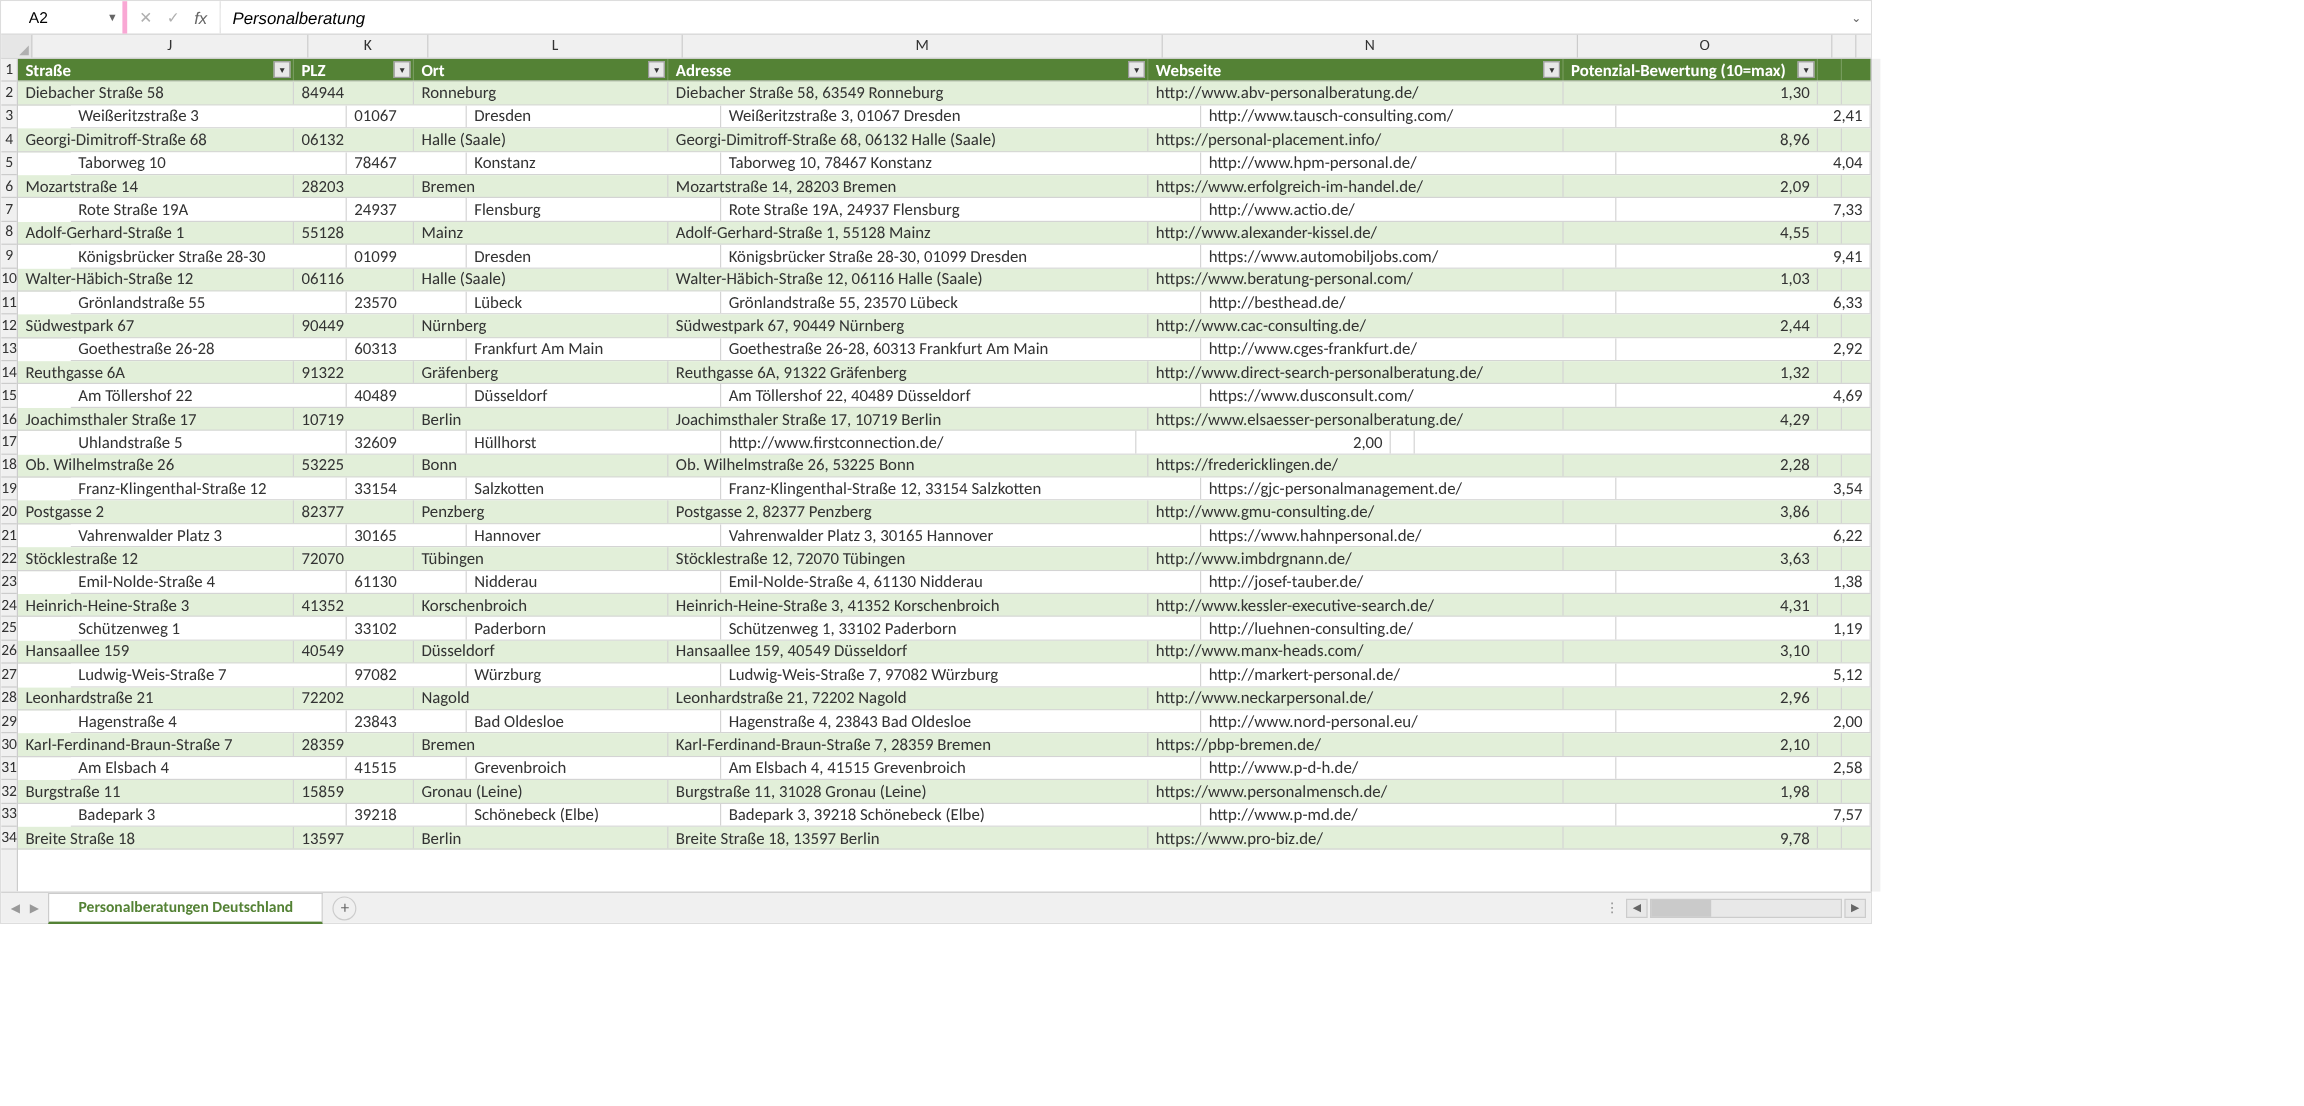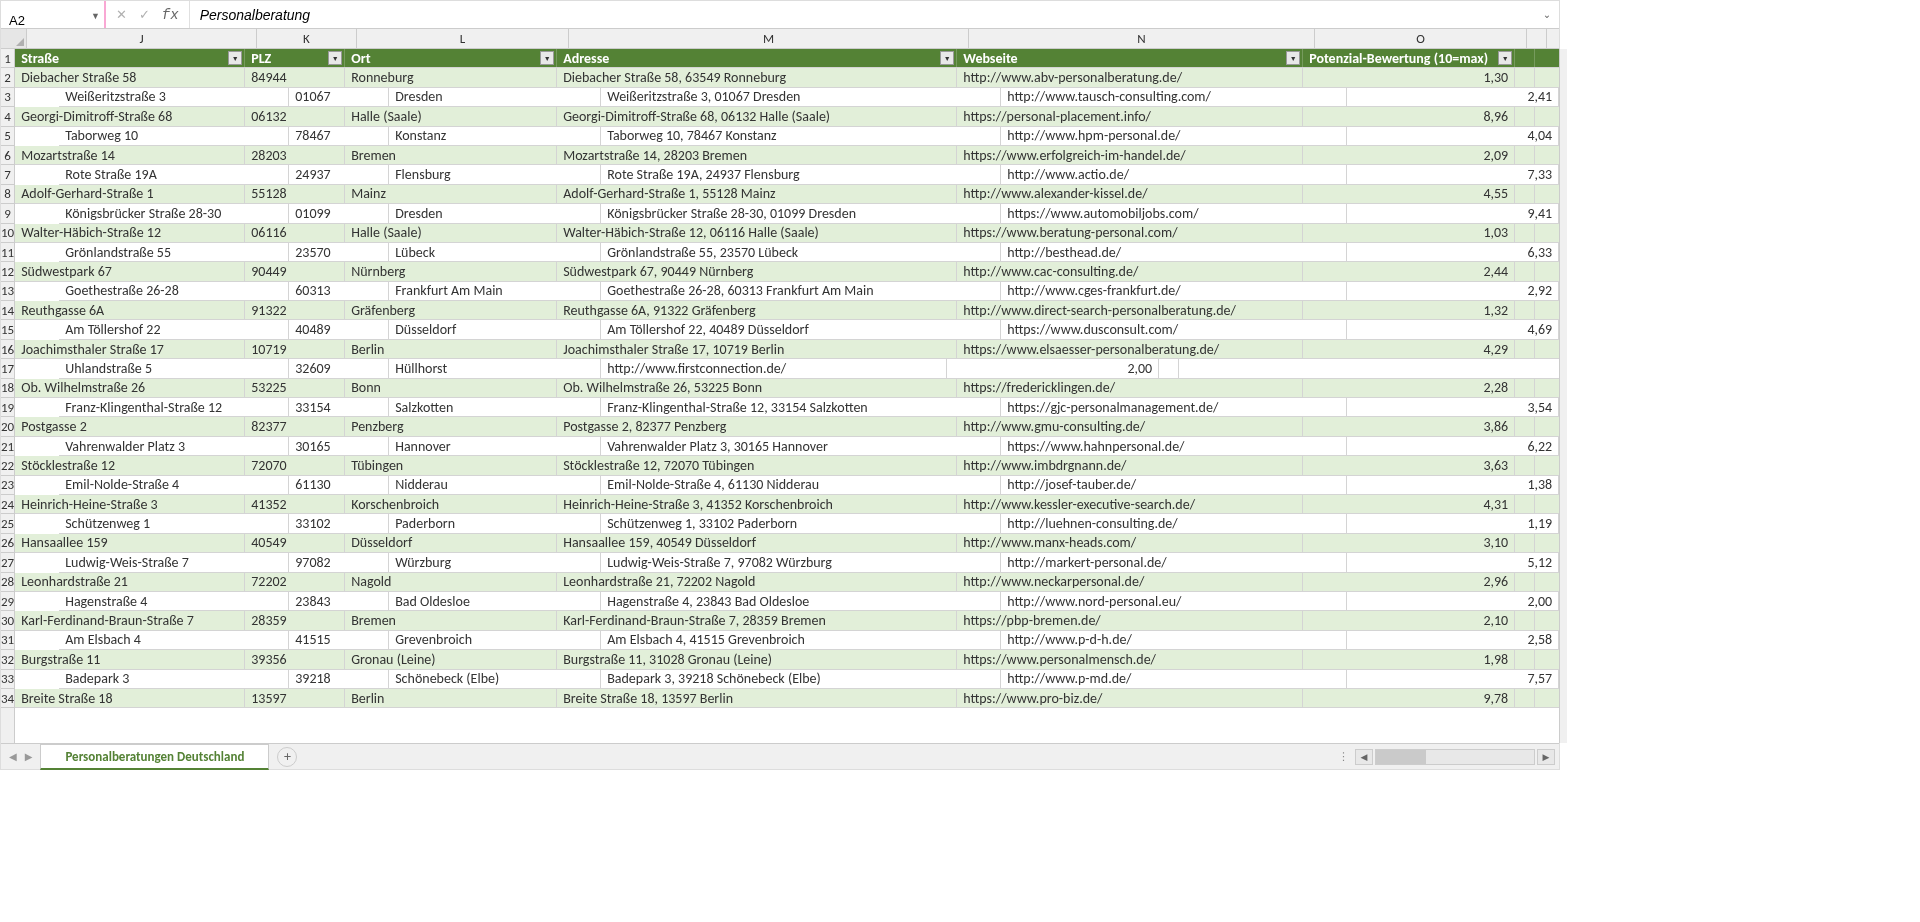--- a/index.html
+++ b/index.html
@@ -1,25 +1,25 @@
 <!DOCTYPE html>
 <html><head>
 <meta charset="utf-8">
 <style>
   * { margin: 0; padding: 0; box-sizing: border-box; }
   body { font-family: Calibri, Arial, sans-serif; font-size: 14px; color: #333; background: #fff; overflow: hidden; }
 
   
   .formula-bar { display: flex; align-items: center; height: 28px; border-bottom: 1px solid #ccc; background: #fff; }
-  .name-box { display: flex; align-items: flex-end; width: 105px; height: 100%; border-right: 2px solid #f9a8d4; padding: 0 8px; position: relative; }
+  .name-box { display: flex; align-items: center; width: 105px; height: 100%; border-right: 4px solid #f9a8d4; padding: 0 23px; position: relative; }
   .name-box-input { border: none; width: 100%; font-size: 13px; outline: none; }
   .name-box-arrow { position: absolute; right: 4px; top: 50%; transform: translateY(-50%); color: #666; font-size: 9px; }
   .fx-controls { display: flex; align-items: center; padding: 0 10px; gap: 12px; color: #b0b0b0; border-right: 1px solid #e0e0e0; height: 100%; }
   .fx-cancel, .fx-enter { font-size: 13px; }
-  .fx-label { font-style: italic; font-family: Liberation Mono, monospace; color: #666; font-size: 14px; }
+  .fx-label { font-style: italic; font-family: Liberation Sans, sans-serif; color: #666; font-size: 14px; }
   .formula-input { flex: 1; padding: 0 10px; font-size: 14px; border: none; outline: none; font-style: italic; }
   .formula-expand { width: 24px; text-align: center; color: #666; font-size: 10px; cursor: pointer; }
 
   
   .col-headers { display: flex; height: 20px; background: #f0f0f0; border-bottom: 1px solid #ccc; }
   .select-all-corner { width: 26px; border-right: 1px solid #ccc; background: #e6e6e6; position: relative; }
   .select-all-corner::after { content: ''; position: absolute; right: 2px; bottom: 2px; border-left: 8px solid transparent; border-bottom: 8px solid #b0b0b0; }
   .col-header-cell { border-right: 1px solid #ccc; display: flex; align-items: center; justify-content: center; font-size: 13px; color: #333; cursor: pointer; }
 
   
@@ -421,21 +421,21 @@
           <div class="cell w-j">Am Elsbach 4</div>
           <div class="cell w-k">41515</div>
           <div class="cell w-l">Grevenbroich</div>
           <div class="cell w-m">Am Elsbach 4, 41515 Grevenbroich</div>
           <div class="cell w-n">http://www.p-d-h.de/</div>
           <div class="cell w-o num">2,58</div>
           <div class="cell w-r"></div>
         </div>
         <div class="grid-row even">
           <div class="cell w-j">Burgstraße 11</div>
-          <div class="cell w-k">39356</div>
+          <div class="cell w-k">15859</div>
           <div class="cell w-l">Gronau (Leine)</div>
           <div class="cell w-m">Burgstraße 11, 31028 Gronau (Leine)</div>
           <div class="cell w-n">https://www.personalmensch.de/</div>
           <div class="cell w-o num">1,98</div>
           <div class="cell w-r"></div>
         </div>
         <div class="grid-row odd">
           <div class="cell w-j">Badepark 3</div>
           <div class="cell w-k">39218</div>
           <div class="cell w-l">Schönebeck (Elbe)</div>

